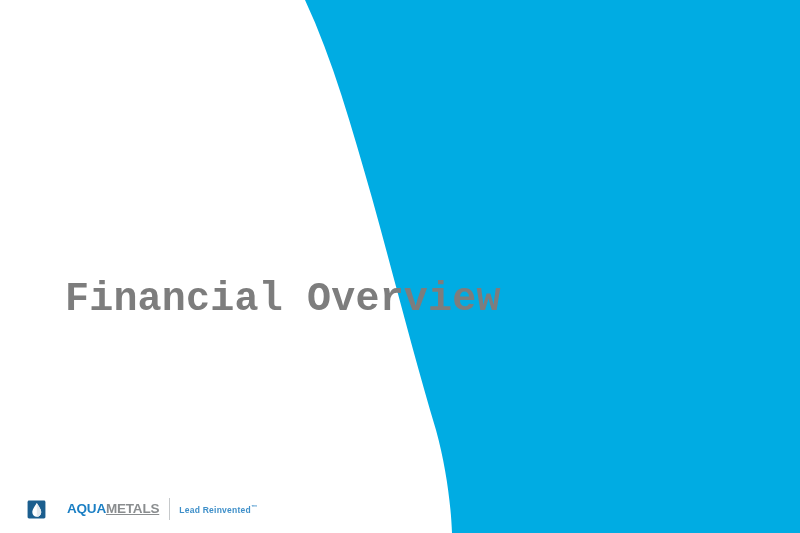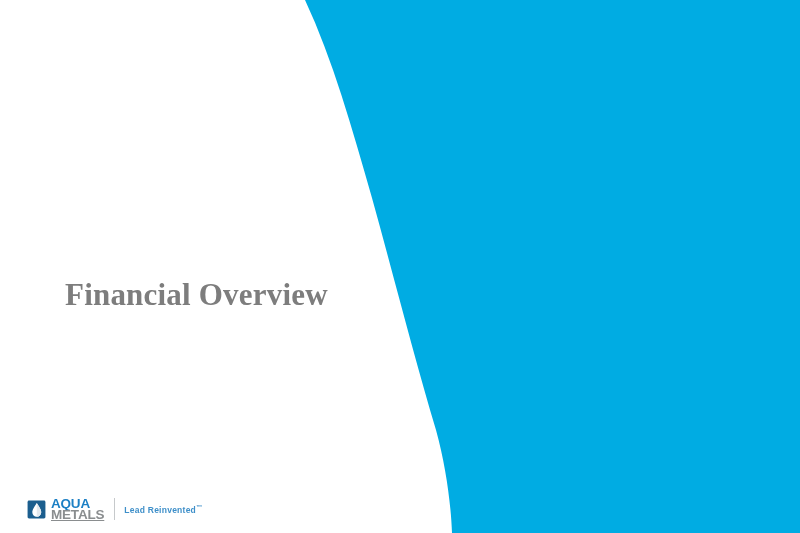--- a/index.html
+++ b/index.html
@@ -29,22 +29,22 @@
     display: block;
     pointer-events: none;
   }
 
   
   .slide-title {
     position: absolute;
     left: 65px;
     top: 278px;
     margin: 0;
-    font-family: Liberation Serif, serif;
-    font-size: 31px;
+    font-family: Liberation Mono, monospace;
+    font-size: 40px;
     font-weight: bold;
     letter-spacing: 0.2px;
     line-height: 1.1;
     color: #7d7d7d;
     white-space: nowrap;
   }
 
   
   .logo-lockup {
     position: absolute;
@@ -56,23 +56,23 @@
   }
 
   .logo-mark {
     width: 21px;
     height: 21px;
     flex: 0 0 auto;
     display: block;
   }
 
   .wordmark {
-    margin-left: 4px;
+    margin-left: 20px;
     display: flex;
-    flex-direction: column;
+    flex-direction: row;
     justify-content: center;
     line-height: 1;
   }
 
   .wordmark-top,
   .wordmark-bottom {
     font-family: "Liberation Sans", sans-serif;
     font-weight: bold;
     font-size: 13.5px;
     letter-spacing: -0.2px;

